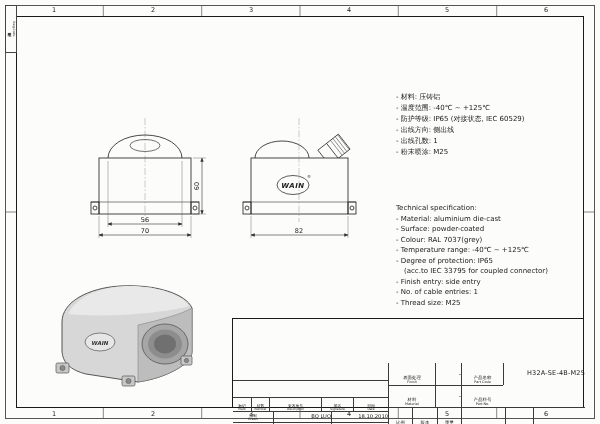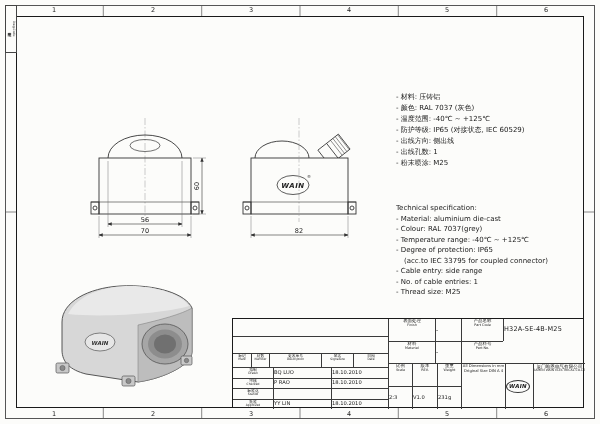--- a/index.html
+++ b/index.html
@@ -29,22 +29,22 @@
   .spec { position:absolute; white-space:nowrap; }
   .spec-cn { left:396px; top:92px; width:190px; font-size:7px; line-height:11px; }
   .spec-en { left:396px; top:203px; width:200px; font-size:7px; line-height:10.5px; }
   .spec-line.indent { padding-left:8px; }
   .titleblock {
     position:absolute; left:232px; top:318px; width:352px; height:90px;
     border:1.6px solid #1a1a1a; background:#fcfcfa;
   }
   .cell {
     position:absolute; border-left:1px solid #3a3a3a; border-top:1px solid #3a3a3a;
-    display:flex; align-items:center; justify-content:flex-start; overflow:hidden;
-    text-align:center; line-height:1.1;
+    display:flex; align-items:center; justify-content:flex-end; overflow:hidden;
+    text-align:center; line-height:1.1;margin-top:44px;
   }
   .cell.nol { border-left:none; } .cell.not { border-top:none; }
   .stack { flex-direction:column; }
   .lab-cn { font-size:4.4px; } .lab-en { font-size:3.4px; color:#222; }
   .lab-cn-s { font-size:3.8px; } .lab-en-s { font-size:3px; color:#222; }
   .val { font-size:6px; } .val-s { font-size:5.2px; } .val-big { font-size:6.5px; letter-spacing:0.2px; }
   .note-l { font-size:3.8px; line-height:1.3; }
   .wain-oval {
     width:24px; height:13px; border:1px solid #333; border-radius:50%;
     display:flex; align-items:center; justify-content:center;
@@ -167,36 +167,36 @@
       <circle cx="14.5" cy="100" r="2.6" fill="#8a8a8a" stroke="#555" stroke-width="0.5"></circle>
       <rect x="74" y="108" width="13" height="10" rx="1.5" fill="#c8c8c8" stroke="#555" stroke-width="0.7"></rect>
       <circle cx="80.5" cy="113" r="2.6" fill="#8a8a8a" stroke="#555" stroke-width="0.5"></circle>
       <rect x="133" y="88" width="11" height="9" rx="1.5" fill="#c8c8c8" stroke="#555" stroke-width="0.7"></rect>
       <circle cx="138.5" cy="92.5" r="2.2" fill="#8a8a8a" stroke="#555" stroke-width="0.5"></circle>
     </g>
   </svg>
 
   <div class="spec spec-cn">
     <div class="spec-line">- 材料: 压铸铝</div>
-    <div class="spec-line">- 颜色: RAL 7037 (灰色)</div>
     <div class="spec-line">- 温度范围: -40℃ ~ +125℃</div>
     <div class="spec-line">- 防护等级: IP65 (对接状态, IEC 60529)</div>
     <div class="spec-line">- 出线方向: 侧出线</div>
     <div class="spec-line">- 出线孔数: 1</div>
     <div class="spec-line">- 粉末喷涂: M25</div>
   </div>
 
   <div class="spec spec-en">
     <div class="spec-line">Technical specification:</div>
     <div class="spec-line">- Material: aluminium die-cast</div>
+    <div class="spec-line">- Surface: powder-coated</div>
     <div class="spec-line">- Colour: RAL 7037(grey)</div>
     <div class="spec-line">- Temperature range: -40℃ ~ +125℃</div>
     <div class="spec-line">- Degree of protection: IP65</div>
     <div class="spec-line indent">(acc.to IEC 33795 for coupled connector)</div>
-    <div class="spec-line">- Cable entry: side range</div>
+    <div class="spec-line">- Finish entry: side entry</div>
     <div class="spec-line">- No. of cable entries: 1</div>
     <div class="spec-line">- Thread size: M25</div>
   </div>
 
   <div class="titleblock">
 
     <div class="cell nol not" style="left:0;top:0;width:155px;height:17px"></div>
     <div class="cell nol" style="left:0;top:17px;width:155px;height:17px"></div>
 
     <div class="cell stack nol" style="left:0;top:34px;width:18px;height:14px">

